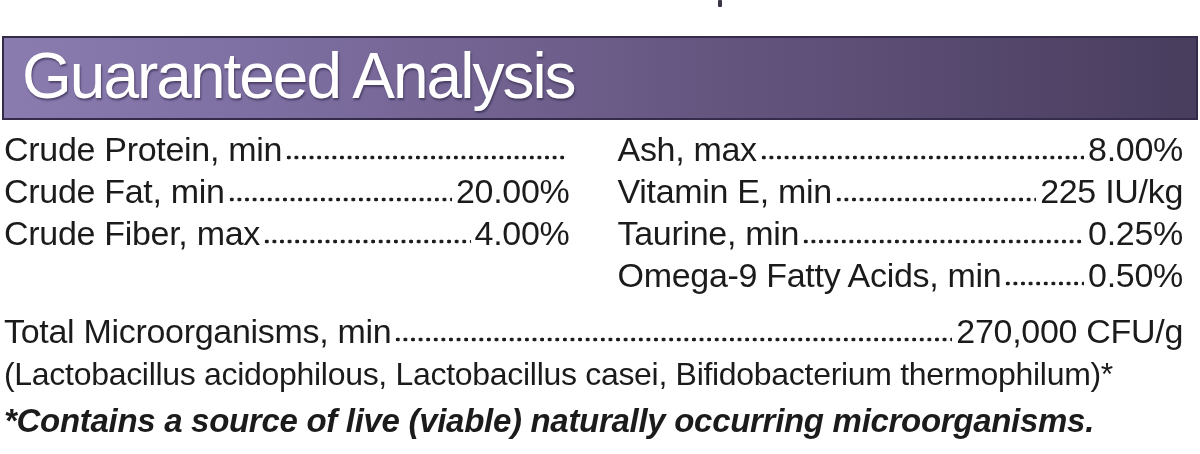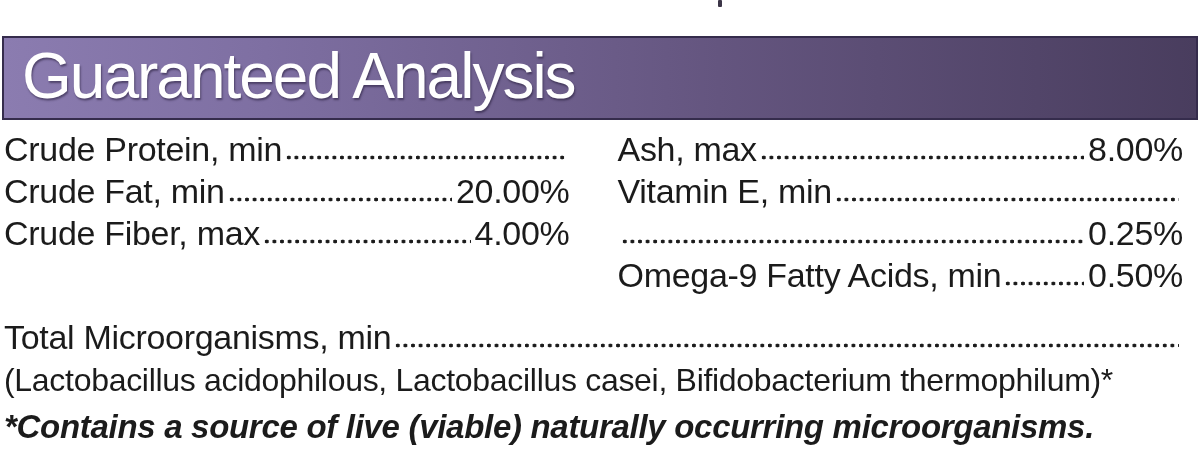--- a/index.html
+++ b/index.html
@@ -71,21 +71,21 @@
     flex: 1 1 auto;
     height: 7px;
     min-width: 14px;
     margin: 0 4px 0 3px;
     background-image: radial-gradient(circle, #1b1b1b 1.7px, transparent 2.2px);
     background-size: 7.6px 7px;
     background-repeat: repeat-x;
     background-position: left center;
   }
 
-  .full-row { margin-top: 20px; }
+  .full-row { margin-top: 14px; }
 
   .species-line {
     font-size: 32px;
     line-height: 44px;
     letter-spacing: -0.3px;
     white-space: nowrap;
   }
 
   .footnote {
     margin-top: 4px;
@@ -131,37 +131,40 @@
 
       <div class="col">
         <div class="row">
           <span class="label">Ash, max</span>
           <span class="leader"></span>
           <span class="value">8.00%</span>
         </div>
         <div class="row">
           <span class="label">Vitamin E, min</span>
           <span class="leader"></span>
+          <span class="value">225 IU/kg</span>
         </div>
         <div class="row">
+          <span class="label">Taurine, min</span>
           <span class="leader"></span>
           <span class="value">0.25%</span>
         </div>
         <div class="row">
           <span class="label">Omega-9 Fatty Acids, min</span>
           <span class="leader"></span>
           <span class="value">0.50%</span>
         </div>
       </div>
 
     </div>
 
     <div class="row full-row">
       <span class="label">Total Microorganisms, min</span>
       <span class="leader"></span>
+      <span class="value">270,000 CFU/g</span>
     </div>
 
     <div class="species-line">(Lactobacillus acidophilous, Lactobacillus casei, Bifidobacterium thermophilum)*</div>
 
     <div class="footnote">*Contains a source of live (viable) naturally occurring microorganisms.</div>
 
   </div>
 
 </div>
 

